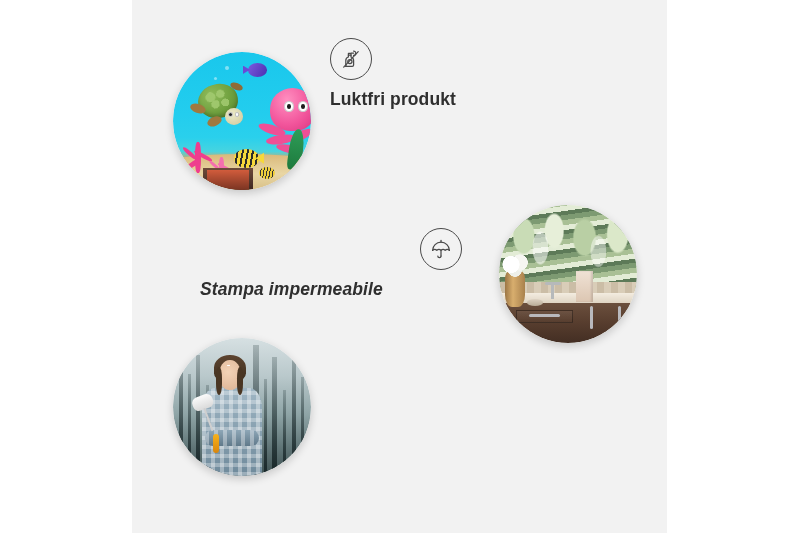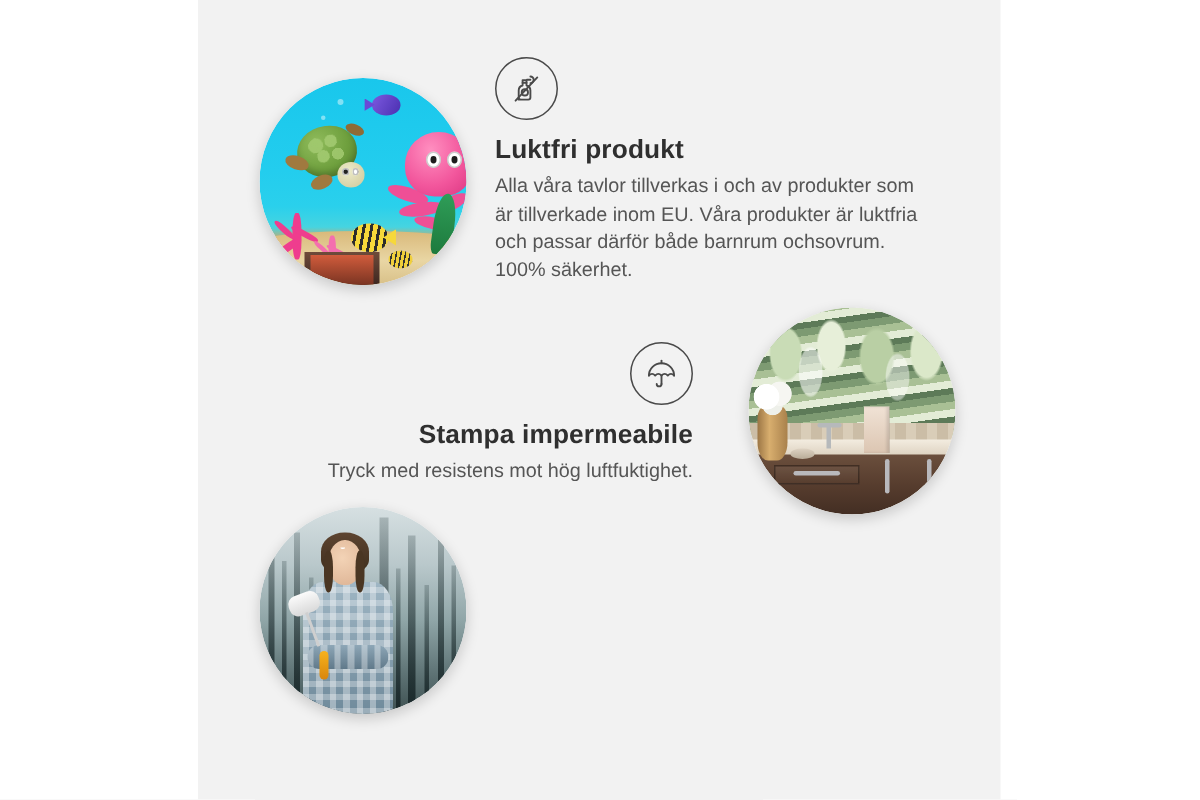--- a/index.html
+++ b/index.html
@@ -301,21 +301,21 @@
     line-height: 1.42;
     color: #555555;
     margin: 0;
   }
 
   
   #feature-odourless{ left: 330px; top: 38px; width: 288px; }
   #feature-odourless .circ-icon{ margin-left: 0; }
 
   
-  #feature-waterproof{ left: 200px; top: 228px; width: 262px; text-align: right; }
+  #feature-waterproof{ left: 200px; top: 228px; width: 262px; text-align: left; font-style: italic; }
   #feature-waterproof .circ-icon{ margin-left: auto; margin-right: 0; }
   #feature-waterproof .feature-title{ font-size: 17.5px; }
   #feature-waterproof .feature-desc{ font-size: 13.2px; }
 
   
   #feature-assembly{ left: 330px; top: 398px; width: 230px; }
 
   
 </style>
 </head>
@@ -435,31 +435,29 @@
       <svg width="24" height="24" viewBox="0 0 24 24" fill="none" stroke="#4a4a4a" stroke-width="1.25" stroke-linecap="round" stroke-linejoin="round">
         <path d="M6.6 19.4h6.6c.8 0 1.4-.6 1.4-1.4v-4.6c0-1.6-1.1-3-2.6-3.4V8.2H9.4v1.8C7.9 10.4 6.8 11.8 6.8 13.4V18c0 .8.6 1.4 1.4 1.4h-1.6z"></path>
         <path d="M9.4 8.2V6.4h2.6v1.8"></path>
         <path d="M14.6 8.4c1.2 0 2.2-1 2.2-2.2s-1-2.2-2.2-2.2"></path>
         <path d="M14.6 6.2h-2.3"></path>
         <circle cx="10.9" cy="14.6" r="2.1"></circle>
         <line x1="4.7" y1="20.1" x2="19.2" y2="4.6"></line>
       </svg>
     </div>
     <div class="feature-title">Luktfri produkt</div>
-    <p class="feature-desc">Alla våra tavlor tillverkas i och av produkter som är tillverkade inom EU. Våra produkter är luktfria och passar därför både barnrum ochsovrum. 100% säkerhet.</p>
   </div>
 
   <div class="feature" id="feature-waterproof">
     <div class="circ-icon">
       <svg width="24" height="24" viewBox="0 0 24 24" fill="none" stroke="#4a4a4a" stroke-width="1.25" stroke-linecap="round" stroke-linejoin="round">
         <path d="M3.6 13.4c0-4.6 3.8-8.2 8.4-8.2s8.4 3.6 8.4 8.2"></path>
         <path d="M3.6 13.4c1.4-1.5 2.8-1.5 4.2 0 1.4-1.5 2.8-1.5 4.2 0 1.4-1.5 2.8-1.5 4.2 0 1.4-1.5 2.8-1.5 4.2 0"></path>
         <line x1="12" y1="13.4" x2="12" y2="19"></line>
         <path d="M12 19c0 .9-.7 1.6-1.6 1.6S8.8 19.9 8.8 19"></path>
         <line x1="12" y1="5.2" x2="12" y2="3.4"></line>
       </svg>
     </div>
     <div class="feature-title">Stampa impermeabile</div>
-    <p class="feature-desc">Tryck med resistens mot hög luftfuktighet.</p>
   </div>
 
 
 </div>
 
 </body></html>

